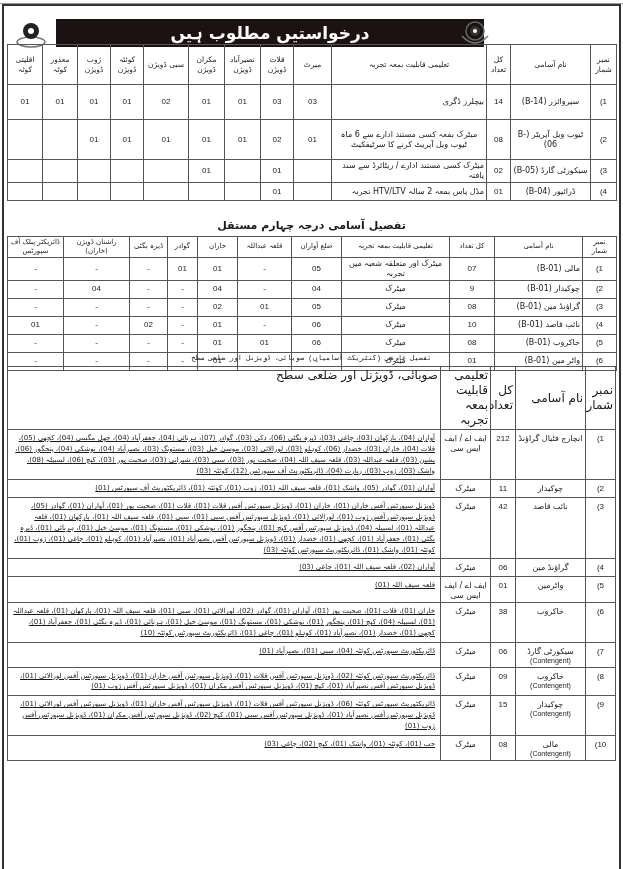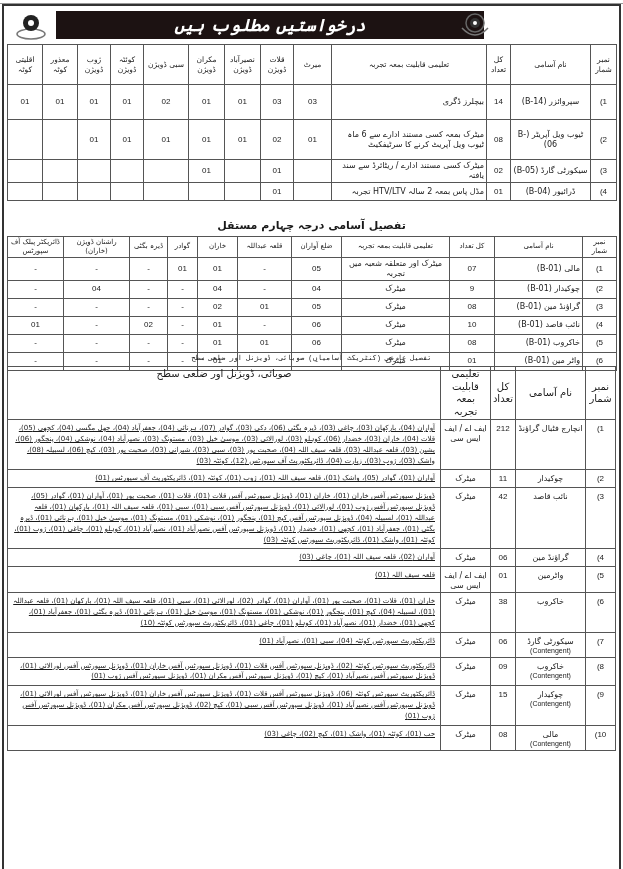--- a/index.html
+++ b/index.html
@@ -1,36 +1,36 @@
 <!DOCTYPE html>
 <html><head>
 <meta charset="utf-8">
 <style>
   * { box-sizing: border-box; margin: 0; padding: 0; }
   html, body { width: 623px; height: 869px; overflow: hidden; background: #fff; }
   body { font-family: "DejaVu Sans", sans-serif; color: #1a1a1a; position: relative; }
   .page { position: absolute; left: 2px; top: 4px; width: 619px; height: 865px; border: 2px solid #333; border-bottom: none; }
   .top-strip { position: absolute; left: 0; top: 0; width: 623px; height: 4px; background: #fff; border-bottom: 1px solid #999; }
-  .header { position: absolute; left: 0; top: 0; width: 498px; height: 38px; font-style: italic; }
+  .header { position: absolute; left: 0; top: 8px; width: 498px; height: 38px; }
   .logo { position: absolute; top: 4px; width: 34px; height: 30px; }
   .logo.left { left: 10px; }
   .logo.right { right: 10px; }
   .title-bar { position: absolute; left: 52px; top: 5px; width: 428px; height: 28px; background: #1c1212; color: #fff; display: flex; align-items: center; justify-content: center; font-size: 17px; font-weight: bold; direction: rtl; }
   table { border-collapse: collapse; width: 100%; direction: rtl; table-layout: fixed; }
   td, th { border: 1px solid #555; font-size: 8px; text-align: center; vertical-align: middle; padding: 1px 2px; font-weight: normal; line-height: 1.25; }
   .t1 { position: absolute; left: 3px; top: 38px; width: 609px; }
   .t1 th { height: 40px; font-size: 7.5px; }
   .num { font-size: 8px; font-family: "Liberation Sans", sans-serif; }
   .sec-title { position: absolute; left: 3px; width: 609px; text-align: center; font-weight: bold; font-size: 11px; direction: rtl; }
   .t2 { position: absolute; left: 3px; top: 230px; width: 609px; }
   .t2 th { height: 14px; font-size: 7px; }
   .t2 td { height: 18px; }
   .subnote { position: absolute; left: 3px; top: 348px; width: 609px; text-align: center; font-size: 7px; direction: rtl; font-family: Liberation Mono, monospace; }
   .t3 { position: absolute; left: 3px; top: 360px; width: 609px; }
-  .t3 th { height: 38px; font-size: 10px; }
+  .t3 th { height: 38px; font-size: 12px; text-align: right; }
   .t3 td.dist { text-align: right; font-size: 7px; padding: 3px 5px; line-height: 1.55; text-decoration: underline; }
   .t3 td { vertical-align: top; padding-top: 4px; }
   .contingent { font-size: 7px; font-family: "Liberation Sans", sans-serif; display: block; direction: ltr; }
 </style>
 </head>
 <body>
 
 <div class="top-strip"></div>
 <div class="page">
 
@@ -99,21 +99,21 @@
         <td class="num">02</td>
         <td class="num">01</td>
         <td class="num">01</td>
         <td class="num">01</td>
         <td class="num">01</td>
       </tr>
       <tr style="height:40px">
         <td class="num">2)</td>
         <td>ٹیوب ویل آپریٹر (B-06)</td>
         <td class="num">08</td>
-        <td style="text-align:right">میٹرک بمعہ کسی مستند ادارے سے 6 ماہ ٹیوب ویل آپریٹ کرنے کا سرٹیفکیٹ</td>
+        <td style="">میٹرک بمعہ کسی مستند ادارے سے 6 ماہ ٹیوب ویل آپریٹ کرنے کا سرٹیفکیٹ</td>
         <td class="num">01</td>
         <td class="num">02</td>
         <td class="num">01</td>
         <td class="num">01</td>
         <td class="num">01</td>
         <td class="num">01</td>
         <td class="num">01</td>
         <td class="num"></td>
         <td class="num"></td>
       </tr>

